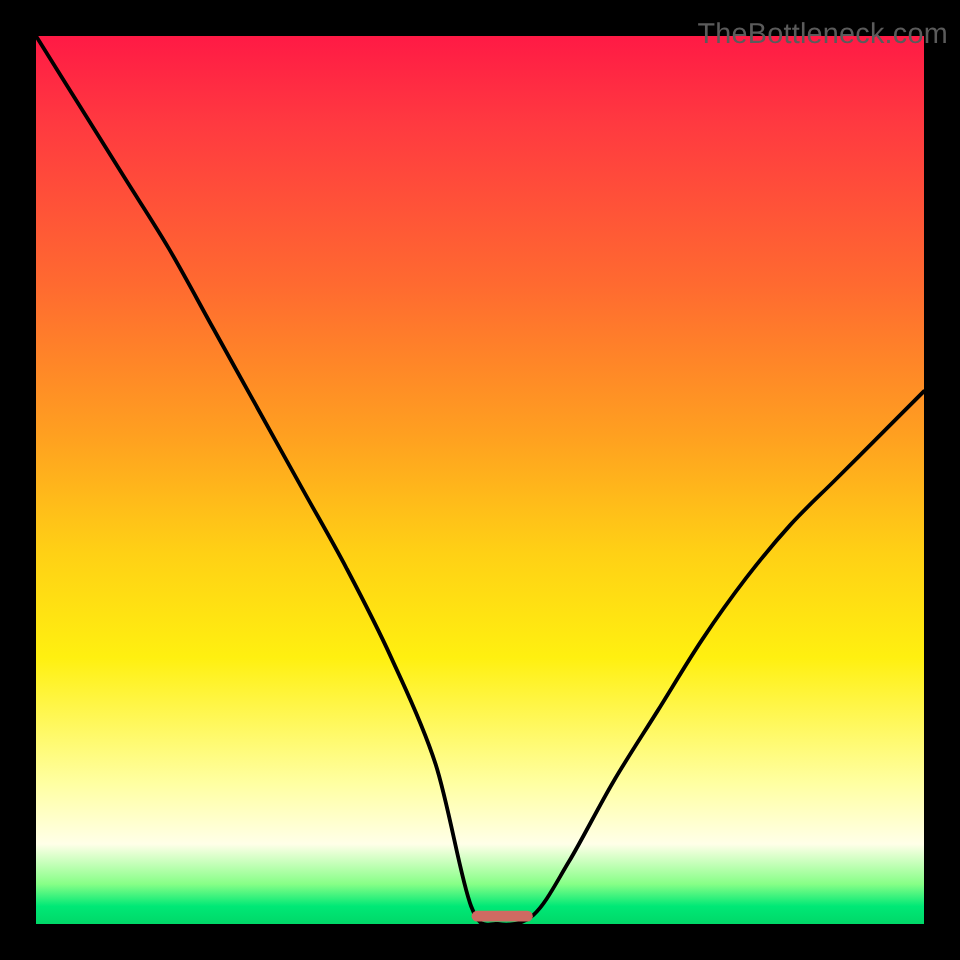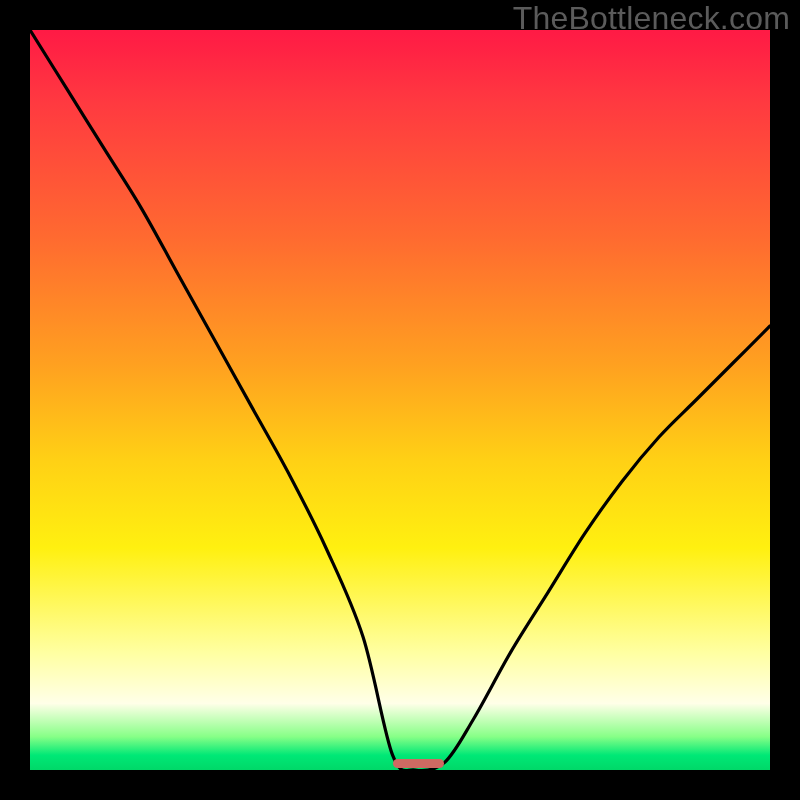--- a/index.html
+++ b/index.html
@@ -12,24 +12,24 @@
     font-family: Arial, Helvetica, sans-serif;
   }
   .frame {
     position: relative;
     width: 800px;
     height: 800px;
     background: #000;
   }
   .watermark {
     position: absolute;
-    top: 0;
+    top: 15px;
     right: 10px;
     color: #5b5b5b;
-    font-size: 32px;
+    font-size: 24px;
     font-weight: 500;
     letter-spacing: 0.2px;
     z-index: 20;
   }
   .plot-area {
     position: absolute;
     left: 30px;
     top: 30px;
     width: 740px;
     height: 740px;

